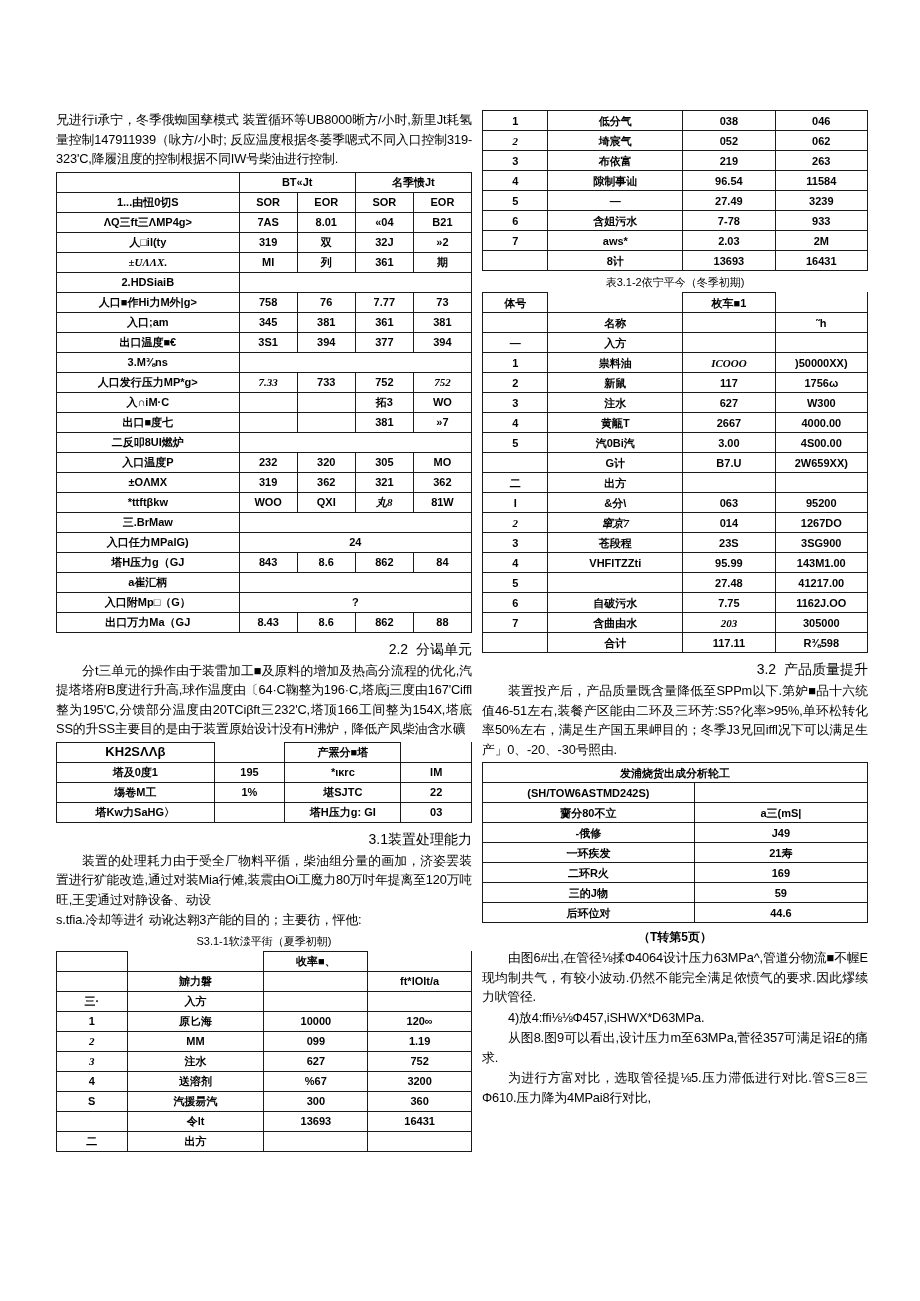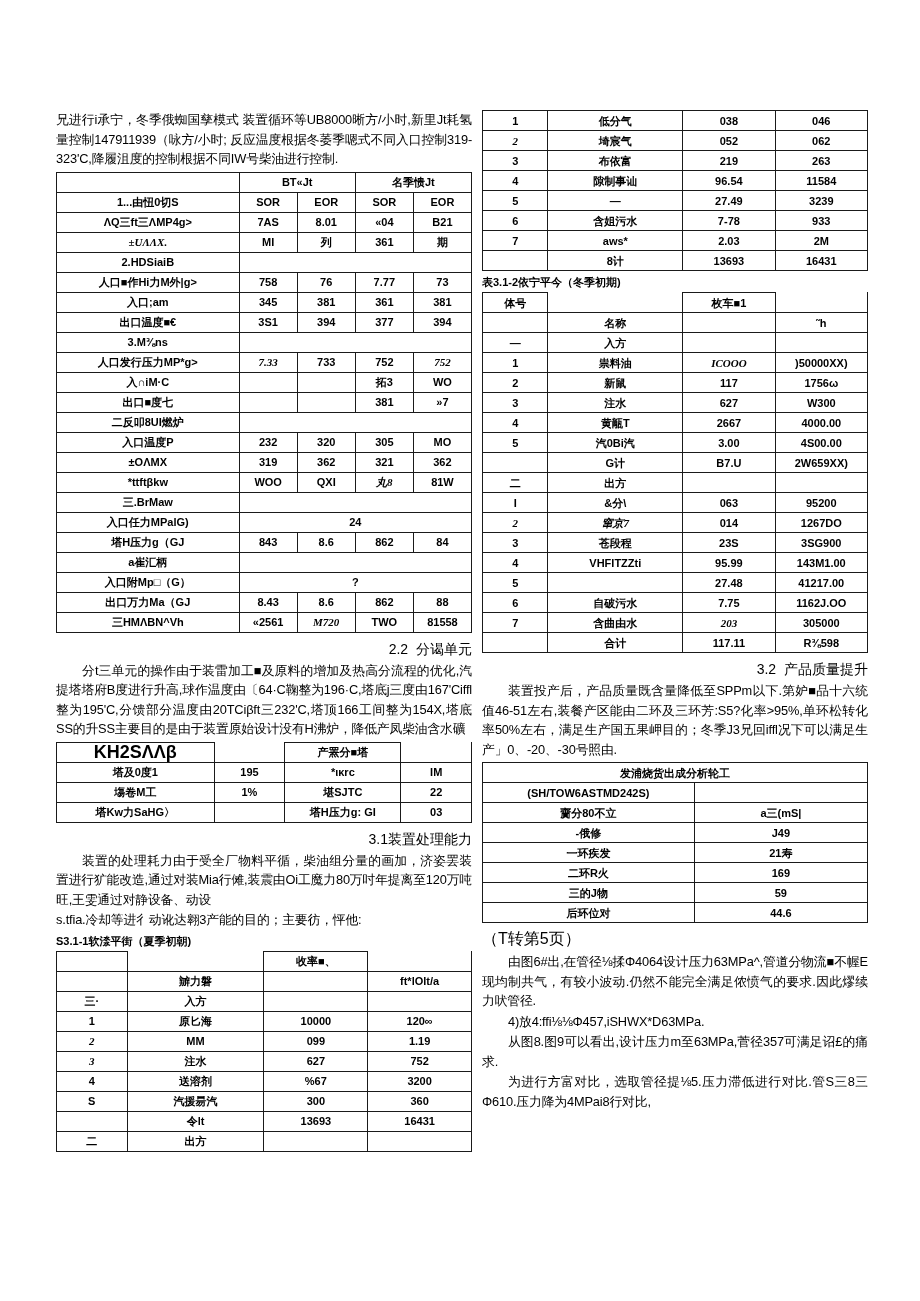--- a/index.html
+++ b/index.html
@@ -41,22 +41,23 @@
   h3.heading {
     margin: 7px 0 2px 0;
     font-size: 14px;
     font-weight: 400;
     line-height: 19px;
     text-align: right;
   }
   h3.heading .num { margin-right: 4px; }
 
   .caption {
+    text-align: center;
     font-size: 11px;
-    font-weight: bold;
+    font-weight: normal;
     margin: 4px 0 2px 0;
     line-height: 14px;
   }
 
   table.t {
     border-collapse: collapse;
     width: 100%;
     font-size: 11px;
     font-weight: bold;
     table-layout: fixed;
@@ -72,23 +73,24 @@
     overflow: hidden;
     white-space: nowrap;
   }
   table.t td.blank { border-top-color: transparent; }
   .ital { font-style: italic; font-family: "Liberation Serif", serif; }
   .lft { text-align: left; padding-left: 4px; }
 
   .tight td { height: 16px; }
 
   .trail {
-    text-align: left;
-    font-size: 16px;
+    text-align: center;
+    font-size: 12px;
     margin: 6px 0 2px 0;
+    font-weight: bold;
   }
 </style>
 </head>
 <body>
 
 <div class="page">
 
   <div class="col col-left">
 
     <p class="body">兄进行i承宁，冬季俄蜘国孳模式 装置循环等UB8000晰方/小时,新里Jt耗氢量控制147911939（咏方/小时; 反应温度根据冬萎季嗯式不同入口控制319-323'C,降履沮度的控制根据不同IW号柴油进行控制.</p>
@@ -115,20 +117,27 @@
           <td>EOR</td>
         </tr>
         <tr>
           <td class="blank">ΛQ三ft三ΛMP4g&gt;</td>
           <td class="blank">7AS</td>
           <td class="blank">8.01</td>
           <td class="blank">«04</td>
           <td class="blank">B21</td>
         </tr>
         <tr>
+          <td>人□il(ty</td>
+          <td>319</td>
+          <td>双</td>
+          <td>32J</td>
+          <td>»2</td>
+        </tr>
+        <tr>
           <td class="ital">±UΛΛX.</td>
           <td>MI</td>
           <td>列</td>
           <td>361</td>
           <td>期</td>
         </tr>
         <tr>
           <td>2.HDSiaiB</td>
           <td colspan="4"></td>
         </tr>
@@ -225,47 +234,40 @@
         <tr>
           <td>入口附Mp□（G）</td>
           <td colspan="4">?</td>
         </tr>
         <tr>
           <td class="blank">出口万力Ma（GJ</td>
           <td class="blank">8.43</td>
           <td class="blank">8.6</td>
           <td>862</td>
           <td>88</td>
-        </tr>
-        <tr>
-          <td>三HMΛBN^Vh</td>
-          <td>«2561</td>
-          <td class="ital">M720</td>
-          <td>TWO</td>
-          <td>81558</td>
         </tr>
       </tbody>
     </table>
 
     <h3 class="heading">
       <span class="num">2.2</span>
       <span>分谒单元</span>
     </h3>
     <p class="body indent">分t三单元的操作由于装雷加工■及原料的增加及热高分流程的优化,汽提塔塔府B度进行升高,球作温度由〔64·C鞠整为196·C,塔底j三度由167'Ciffl整为195'C,分馈部分温度由20TCiβft三232'C,塔顶166工间整为154X,塔底SS的升SS主要目的是由于装置原始设计没有H沸炉，降低产凤柴油含水礦</p>
 
     <table class="t">
       <colgroup>
           <col style="width:38%">
           <col style="width:17%">
           <col style="width:28%">
           <col style="width:17%">
         </colgroup>
       <tbody>
         <tr>
-          <td style="font-size:18px">KH2SΛΛβ</td>
+          <td style="font-size:13px">KH2SΛΛβ</td>
           <td class="blank"></td>
           <td>产罴分■塔</td>
           <td class="blank"></td>
         </tr>
         <tr>
           <td class="blank">塔及0度1</td>
           <td class="blank">195</td>
           <td class="blank">*ικrc</td>
           <td class="blank">IM</td>
         </tr>

